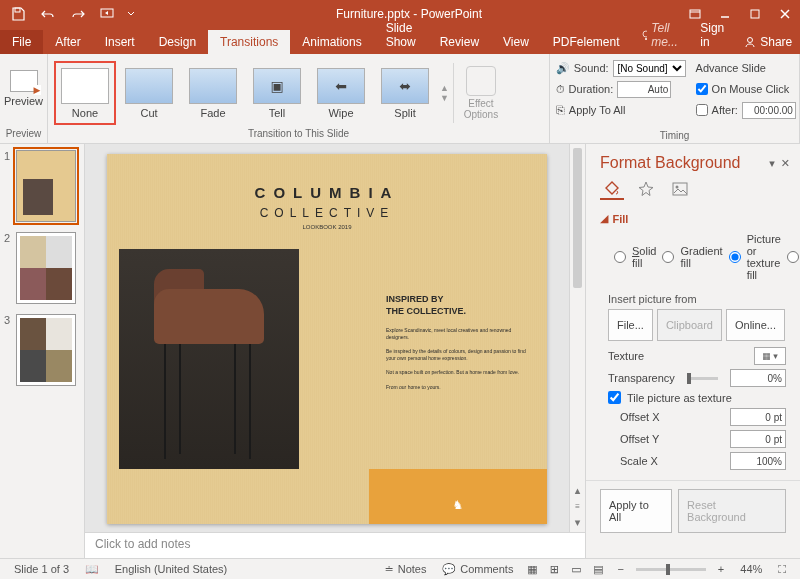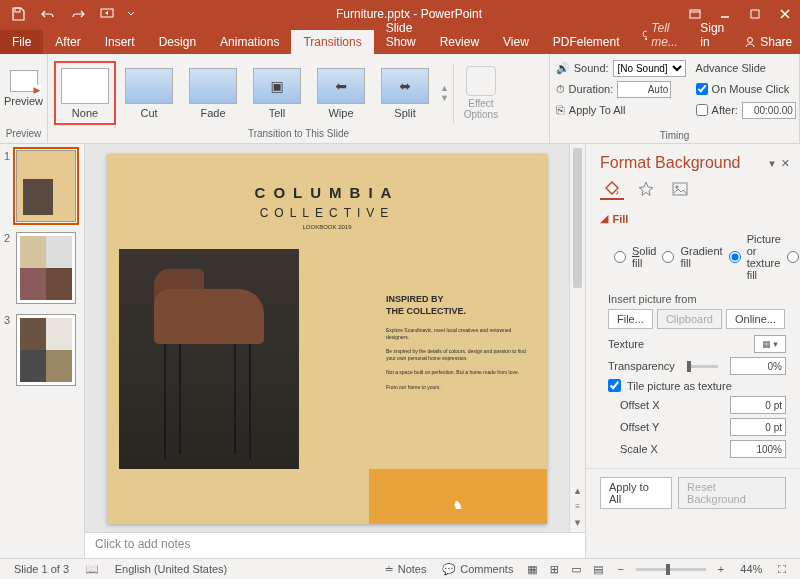--- a/index.html
+++ b/index.html
@@ -112,21 +112,21 @@
 .pane .icon-row{display:flex; gap:10px; padding:0 14px 8px 14px;}
 .pane .iconbtn{width:24px; height:22px; display:flex; align-items:center; justify-content:center; cursor:pointer;}
 .pane .iconbtn.sel{border-bottom:2px solid #b7472a;}
 .pane .section-hdr{padding:4px 14px; color:#b7472a; font-size:11px; display:flex; align-items:center; gap:4px; cursor:pointer;}
 .pane .opts{padding:4px 14px 4px 28px; display:flex; gap:6px;}
 .pane .opts label{display:flex; align-items:center; gap:6px; cursor:pointer;}
 .pane .opts input[type=radio],.pane .opts input[type=checkbox]{width:12px;height:12px;}
 .pane .sub{padding:2px 14px 2px 22px;}
 .pane .sub-label{color:#555; margin:6px 0 4px 0;}
 .pane .btn-row{display:flex; gap:4px; margin-bottom:6px;}
-.pane .btn{border:1px solid #bbb; background:#fdfdfd; padding:3px 8px; font-size:11px; cursor:pointer;}
+.pane .btn{border:1px solid #bbb; background:#fdfdfd; padding:9px 8px; font-size:11px; cursor:pointer;}
 .pane .btn.dis{color:#aaa; background:#f0f0f0; cursor:default;}
 .pane .field-row{display:flex; align-items:center; justify-content:space-between; margin:4px 0; gap:6px;}
 .pane .field-row .flabel{flex:1;}
 .pane .spinbox{width:56px; height:18px; border:1px solid #aaa; background:#fff; display:flex; align-items:center; justify-content:flex-end; padding:0 3px; font-size:10px;}
 .pane .dd{width:32px; height:18px; border:1px solid #aaa; background:#fff; display:inline-flex; align-items:center; justify-content:center; font-size:9px; color:#666;}
 .pane .slider{flex:1; height:3px; background:#ccc; position:relative; margin:0 6px;}
 .pane .slider .sknob{position:absolute; left:0; top:-4px; width:4px; height:11px; background:#666;}
 .pane .footer-btns{padding:8px 14px; display:flex; gap:6px; border-top:1px solid #ddd; margin-top:4px;}
 
 
@@ -198,22 +198,22 @@
         </svg>
       </div>
   </div>
 </div>
 
 <div class="tabs">
   <div class="tab file">File</div>
   <div class="tab">After</div>
   <div class="tab">Insert</div>
   <div class="tab">Design</div>
+  <div class="tab active">Transitions</div>
   <div class="tab">Animations</div>
-  <div class="tab active">Transitions</div>
   <div class="tab">Slide Show</div>
   <div class="tab">Review</div>
   <div class="tab">View</div>
   <div class="tab">PDFelement</div>
   <div class="spacer"></div>
   <div class="tell">
     <svg width="12" height="12">
         <circle cx="6" cy="5" r="3" fill="none" stroke="#f0d0c7"></circle>
         <path d="M5 9h2v2H5z" fill="#f0d0c7"></path>
       </svg>

